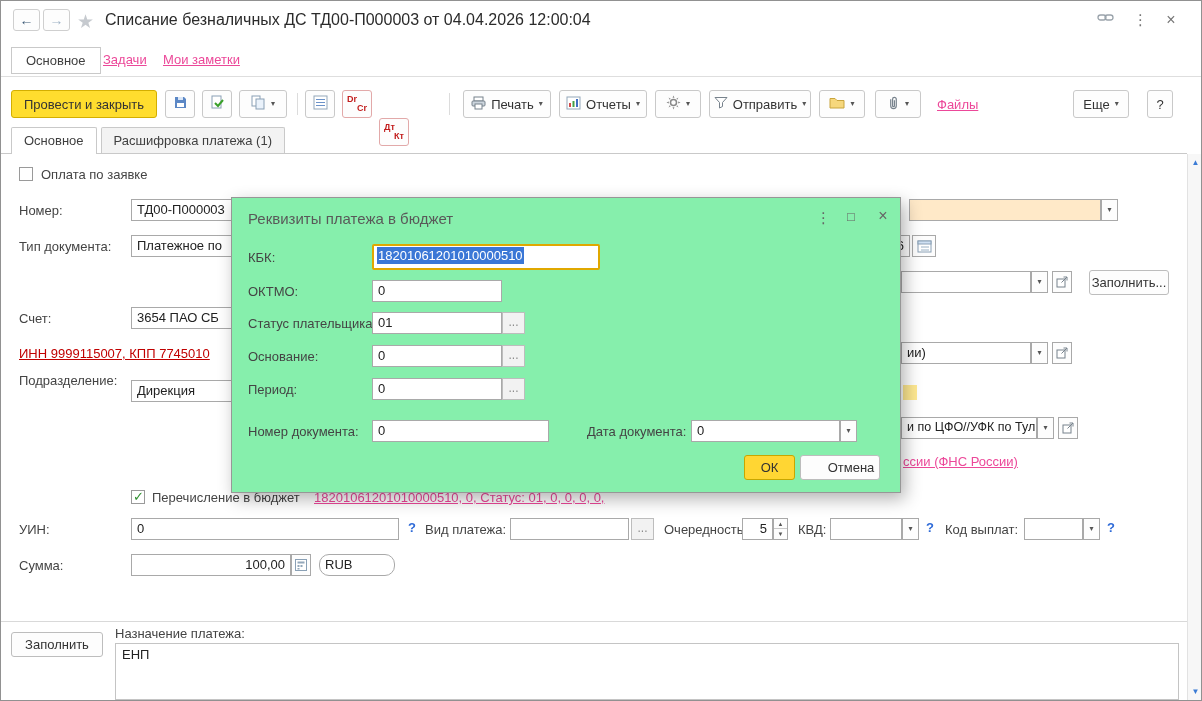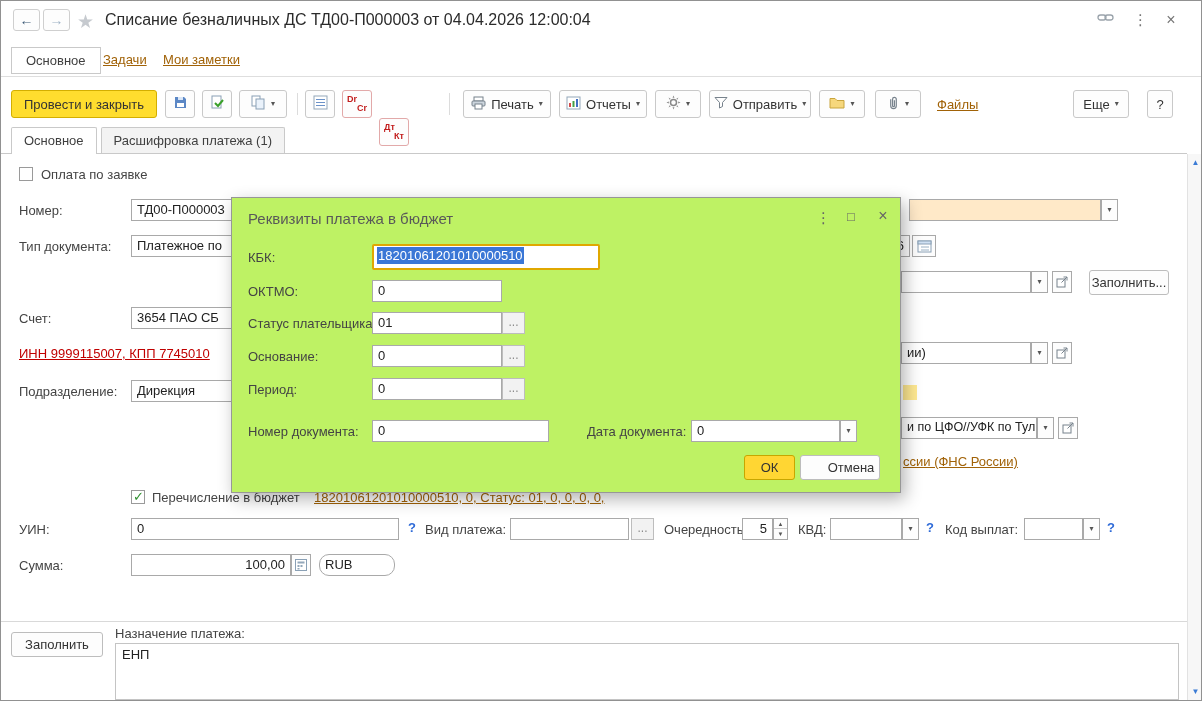--- a/index.html
+++ b/index.html
@@ -12,21 +12,21 @@
   .titlebar { position:absolute; left:0; top:0; width:100%; height:42px; background:#fff; }
   .navbtn { position:absolute; top:8px; width:27px; height:22px; border:1px solid #cfcfcf; border-radius:3px; background:#fdfdfd; font-size:14px; text-align:center; line-height:20px; color:#3c5a76; cursor:pointer; }
   .navbtn.dim { color:#9fb3c6; }
   .star { position:absolute; left:76px; top:9px; font-size:19px; color:#c6cacf; cursor:pointer; }
   .wtitle { position:absolute; left:104px; top:10px; font-size:16px; color:#2b2b2b; white-space:nowrap; }
   .titleico { position:absolute; top:10px; color:#777; cursor:pointer; text-align:center; }
 
   
   .navrow { position:absolute; left:0; top:42px; width:100%; height:34px; border-bottom:1px solid #dedede; }
   .navbox { position:absolute; left:10px; top:4px; padding:5px 14px; border:1px solid #c9c9c9; background:#fff; color:#3f3f3f; }
-  .link { color:#a16207; text-decoration:underline; cursor:pointer; white-space:nowrap; }
+  .link { color:#ec4899; text-decoration:underline; cursor:pointer; white-space:nowrap; }
   .rlink { color:#c00000; text-decoration:underline; cursor:pointer; white-space:nowrap; }
 
   
   .toolbar { position:absolute; left:0; top:76px; width:100%; height:50px; background:#fff; }
   .tbtn { position:absolute; top:13px; height:28px; border:1px solid #c9c9c9; border-radius:3px; background:#fdfdfd; display:flex; align-items:center; justify-content:center; gap:5px; font-size:13px; color:#333; padding:0 7px; cursor:pointer; }
   .ybtn { background:#ffdd2e; border-color:#d3ae00; }
   .dd { font-size:8px; color:#555; line-height:1; }
   .sep { position:absolute; top:16px; width:1px; height:22px; background:#dcdcdc; }
   .redbtn { position:relative; width:30px; border-color:#e2a9a9; }
   .redbtn span { position:absolute; font-size:9px; font-weight:bold; color:#c21d1d; line-height:1; }
@@ -56,21 +56,21 @@
 
   
   .vscroll { position:absolute; left:1186px; top:153px; width:15px; height:547px; background:#f7f7f7; border-left:1px solid #e2e2e2; }
   .scrollarrow { position:absolute; left:0; width:15px; height:14px; color:#3a7bd5; font-size:8px; text-align:center; line-height:14px; cursor:pointer; }
 
   
   .footline { position:absolute; left:0; top:620px; width:1186px; border-top:1px solid #d9d9d9; }
   .memo { position:absolute; left:114px; top:642px; width:1064px; height:57px; border:1px solid #c4c4c4; padding:3px 6px; font-size:13px; color:#222; }
 
   
-  .dialog { position:absolute; left:230px; top:196px; width:670px; height:296px; background:#bef264; border:1px solid #979797; box-shadow:4px 6px 16px rgba(0,0,0,.3); z-index:10; }
+  .dialog { position:absolute; left:230px; top:196px; width:670px; height:296px; background:#86efac; border:1px solid #979797; box-shadow:4px 6px 16px rgba(0,0,0,.3); z-index:10; }
   .dtitle { position:absolute; left:16px; top:12px; font-size:15px; color:#595959; }
   .dico { position:absolute; top:11px; color:#666; cursor:pointer; text-align:center; }
   .kbkfld { position:absolute; left:140px; top:46px; width:228px; height:26px; border:2px solid #e0a800; border-radius:2px; background:#fff; padding:2px 3px; font-size:13px; white-space:nowrap; overflow:hidden; }
   .selected { background:#3b77d6; color:#fff; padding:1px 1px; }
   .okbtn { background:#ffd633; border-color:#c7a600; }
 </style>
 </head>
 <body>
 
 <div class="window">
@@ -238,21 +238,21 @@
     <span class="rlink abs" style="left:18px; top:345px;">ИНН 9999115007, КПП 7745010</span>
     <div class="fld" style="left:900px; top:341px; width:130px;">ии)</div>
     <div class="arrowbox" style="left:1030px; top:341px;">▾</div>
     <div class="sqbtn" style="left:1051px; top:341px; width:20px;">
       <svg width="12" height="12">
           <rect x="1" y="3" width="8" height="8" fill="#fff" stroke="#77828c"></rect>
           <path d="M5.5 6.5 11 1M7.5 1H11v3.5" stroke="#77828c" fill="none"></path>
         </svg>
     </div>
 
-    <span class="lbl" style="left:18px; top:383px;text-align:right;">Подразделение:</span>
+    <span class="lbl" style="left:18px; top:372px;text-align:right;">Подразделение:</span>
     <div class="fld" style="left:130px; top:379px; width:215px;">Дирекция</div>
     <div class="hl" style="left:902px; top:384px; width:14px; height:15px;"></div>
 
     <div class="fld" style="left:900px; top:416px; width:136px; font-size:12.5px;">и по ЦФО//УФК по Тульско</div>
     <div class="arrowbox" style="left:1036px; top:416px;">▾</div>
     <div class="sqbtn" style="left:1057px; top:416px; width:20px;">
       <svg width="12" height="12">
           <rect x="1" y="3" width="8" height="8" fill="#fff" stroke="#77828c"></rect>
           <path d="M5.5 6.5 11 1M7.5 1H11v3.5" stroke="#77828c" fill="none"></path>
         </svg>

